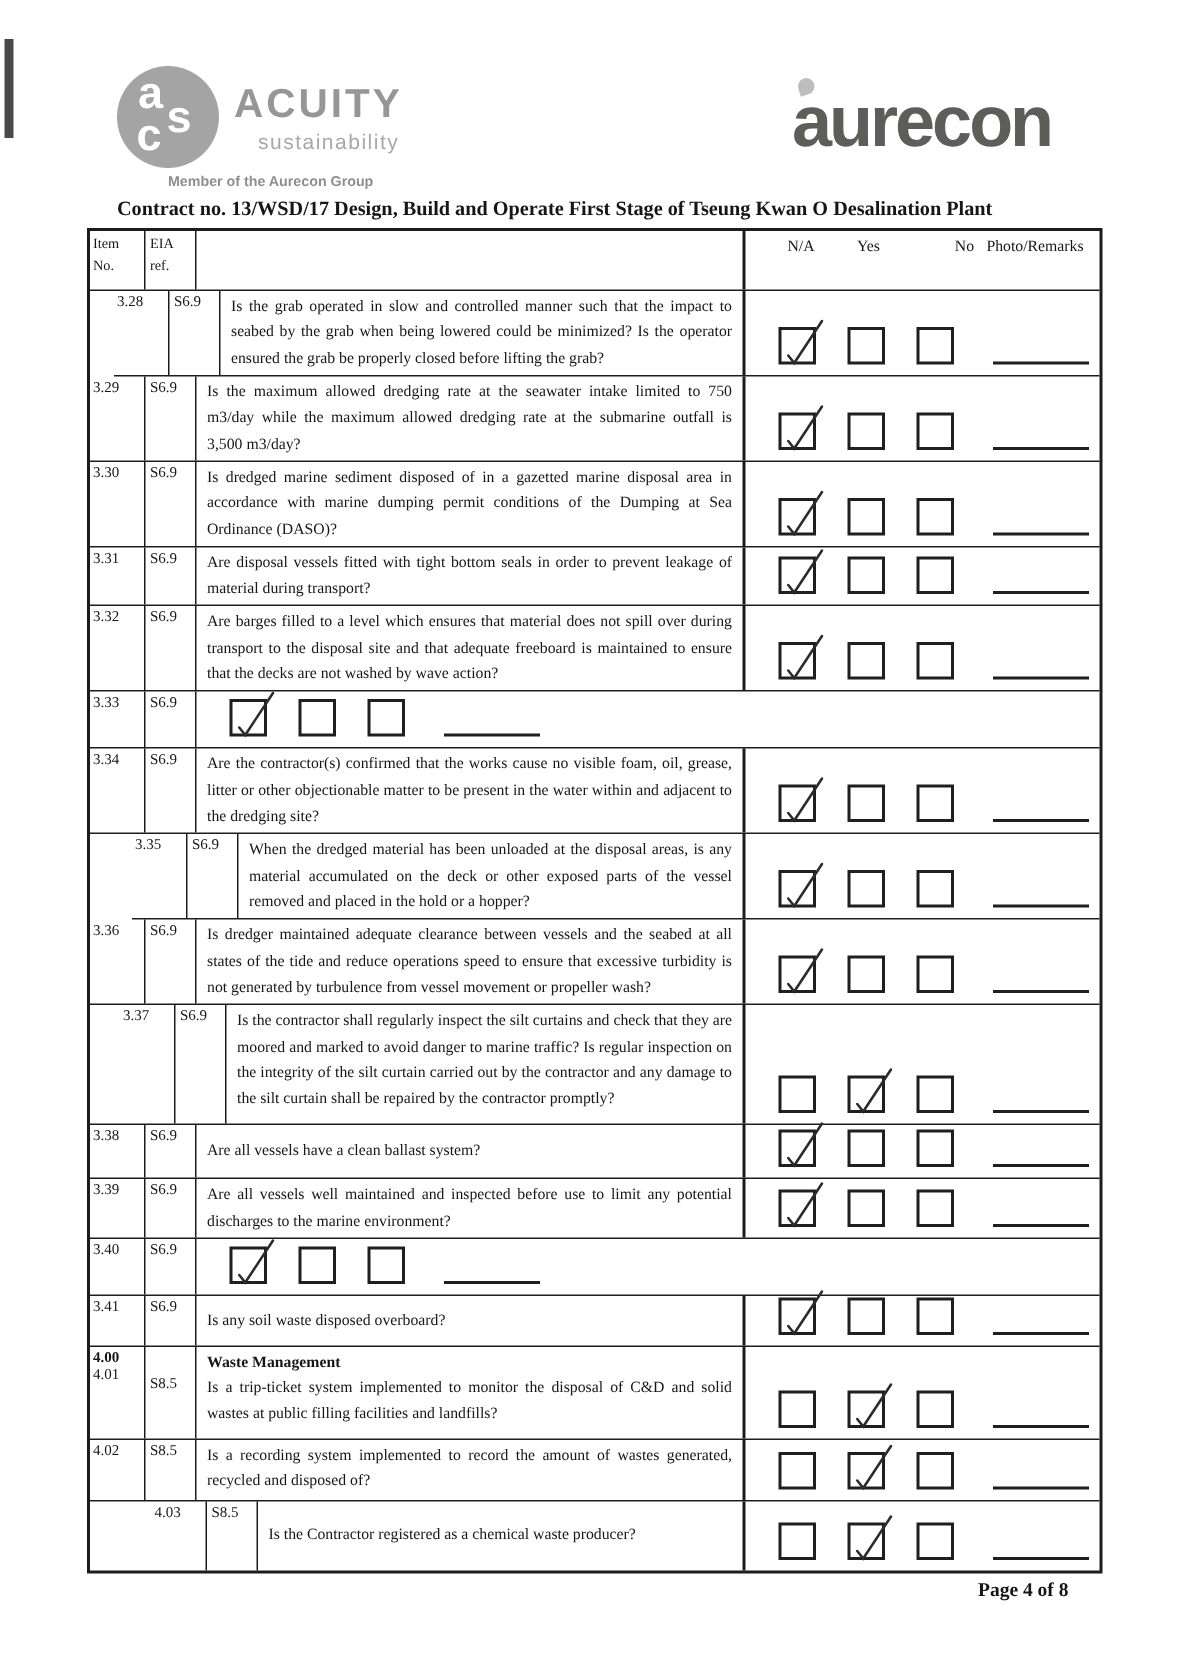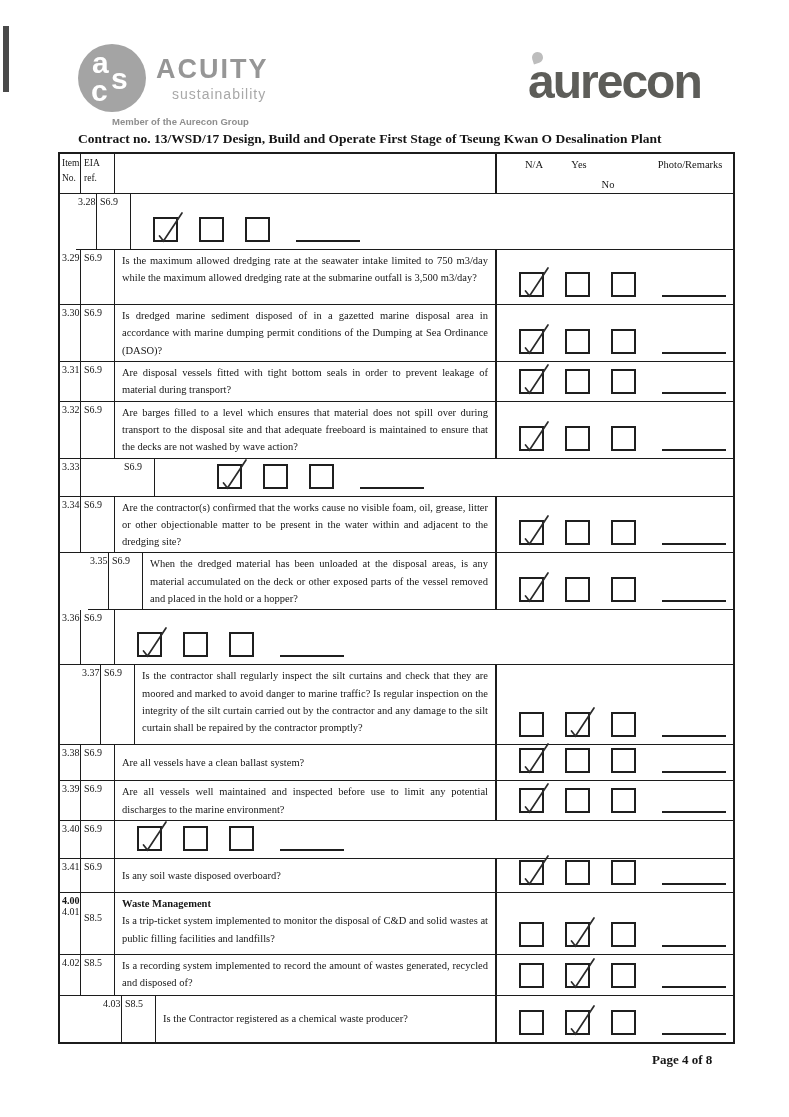--- a/index.html
+++ b/index.html
@@ -58,42 +58,42 @@
 
   
   .ck-table {
     position:absolute; left:58px; top:152px; width:677px;
     border:2px solid #1c1c1c;
     display:flex; flex-direction:column;
     background:#ffffff;
   }
   .row { display:flex; border-bottom:1.5px solid #1c1c1c; }
   .row:last-child { border-bottom:none;padding-left:41px; }
-  .c-item { width:21px; border-right:1.5px solid #1c1c1c; font-size:10px; padding:2px 1px 2px 2px; }
+  .c-item { width:37px; border-right:1.5px solid #1c1c1c; font-size:10px; padding:2px 1px 2px 2px; }
   .c-ref  { width:34px; border-right:1.5px solid #1c1c1c; font-size:10px; padding:2px 1px 2px 3px; }
   .c-q    { flex:1; border-right:2px solid #1c1c1c; font-size:10.5px; line-height:1.65;
             padding:2px 7px; text-align:justify; }
   .c-q.center { display:flex; align-items:center; }
   .c-q .sect { font-weight:bold; text-align:left; }
   .c-chk  { width:236px; display:flex; align-items:flex-end; padding:0 0 7px 22px; position:relative;font-family:Liberation Serif, serif; }
   .box {
     width:25px; height:25px; border:2px solid #1f1f1f; background:#ffffff;
     margin-right:21px; position:relative; flex:0 0 auto;
   }
   .box svg { position:absolute; left:0; top:0; overflow:visible; }
   .uline { width:64px; height:0; border-bottom:2px solid #1f1f1f; margin-left:5px; flex:0 0 auto; }
 
   
   .row.hdr { height:40px; border-bottom:1.5px solid #1c1c1c; }
   .row.hdr .c-item, .row.hdr .c-ref { font-size:9.5px; line-height:1.6; }
   .row.hdr .c-chk { display:block; padding:0; }
   .hlabel { position:absolute; top:5px; font-size:10.5px; text-align:center; }
   .hl-na  { left:20px;  width:34px; }
   .hl-yes { left:64px;  width:36px; }
-  .hl-no  { left:93px; width:36px;margin-top:20px; }
+  .hl-no  { left:128px; width:36px; }
   .hl-ph  { left:150px; width:86px; }
 
   .footer {
     position:absolute; left:652px; top:1052px;
     font-size:13px; font-weight:bold;
   }
 </style>
 </head>
 <body>
 
@@ -135,20 +135,23 @@
       </div>
     </div>
     <div id="rows">
         <div class="row" style="min-height: 56px; margin-left: 16px;">
           <div class="c-item">
             <div>3.28</div>
           </div>
           <div class="c-ref">
             <div>S6.9</div>
           </div>
+          <div class="c-q">
+            <div>Is the grab operated in slow and controlled manner such that the impact to seabed by the grab when being lowered could be minimized? Is the operator ensured the grab be properly closed before lifting the grab?</div>
+          </div>
           <div class="c-chk">
             <div class="box">
               <svg width="25" height="25" viewBox="0 0 25 25">
                 <polyline points="4.5,17 8.5,22 27,-6" fill="none" stroke="#2b2b2b" stroke-width="1.7" stroke-linecap="round"></polyline>
               </svg>
             </div>
             <div class="box"></div>
             <div class="box"></div>
             <div class="uline"></div>
           </div>
@@ -230,21 +233,21 @@
             <div class="box">
               <svg width="25" height="25" viewBox="0 0 25 25">
                 <polyline points="4.5,17 8.5,22 27,-6" fill="none" stroke="#2b2b2b" stroke-width="1.7" stroke-linecap="round"></polyline>
               </svg>
             </div>
             <div class="box"></div>
             <div class="box"></div>
             <div class="uline"></div>
           </div>
         </div>
-        <div class="row" style="min-height: 38px; gap: 40px;">
+        <div class="row" style="min-height: 38px;">
           <div class="c-item">
             <div>3.33</div>
           </div>
           <div class="c-ref">
             <div>S6.9</div>
           </div>
           <div class="c-chk">
             <div class="box">
               <svg width="25" height="25" viewBox="0 0 25 25">
                 <polyline points="4.5,17 8.5,22 27,-6" fill="none" stroke="#2b2b2b" stroke-width="1.7" stroke-linecap="round"></polyline>
@@ -296,20 +299,23 @@
             <div class="box"></div>
             <div class="uline"></div>
           </div>
         </div>
         <div class="row" style="min-height: 55px;">
           <div class="c-item">
             <div>3.36</div>
           </div>
           <div class="c-ref">
             <div>S6.9</div>
+          </div>
+          <div class="c-q">
+            <div>Is dredger maintained adequate clearance between vessels and the seabed at all states of the tide and reduce operations speed to ensure that excessive turbidity is not generated by turbulence from vessel movement or propeller wash?</div>
           </div>
           <div class="c-chk">
             <div class="box">
               <svg width="25" height="25" viewBox="0 0 25 25">
                 <polyline points="4.5,17 8.5,22 27,-6" fill="none" stroke="#2b2b2b" stroke-width="1.7" stroke-linecap="round"></polyline>
               </svg>
             </div>
             <div class="box"></div>
             <div class="box"></div>
             <div class="uline"></div>

